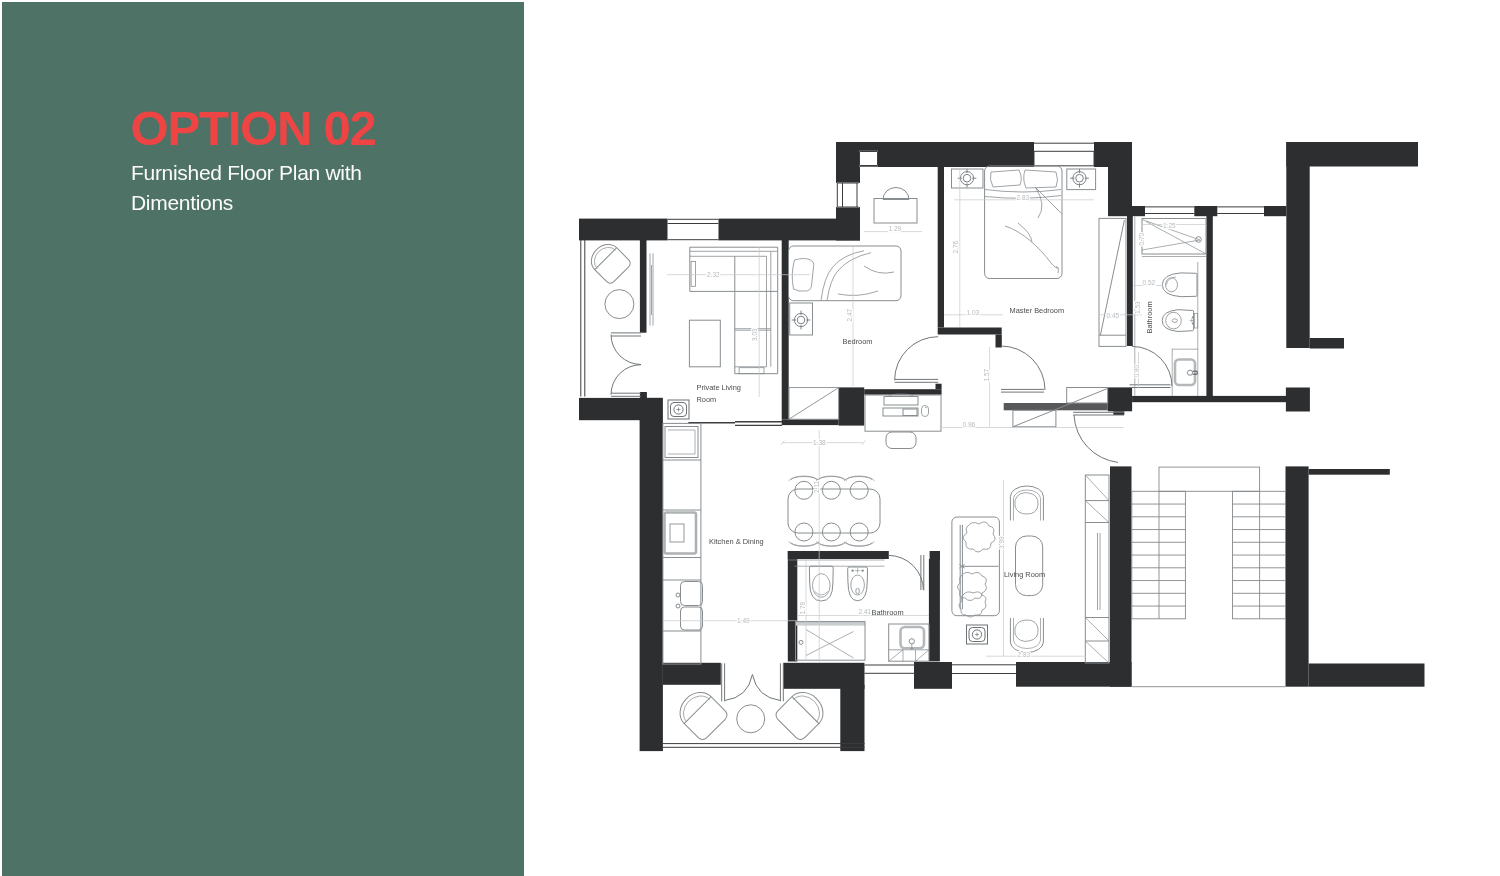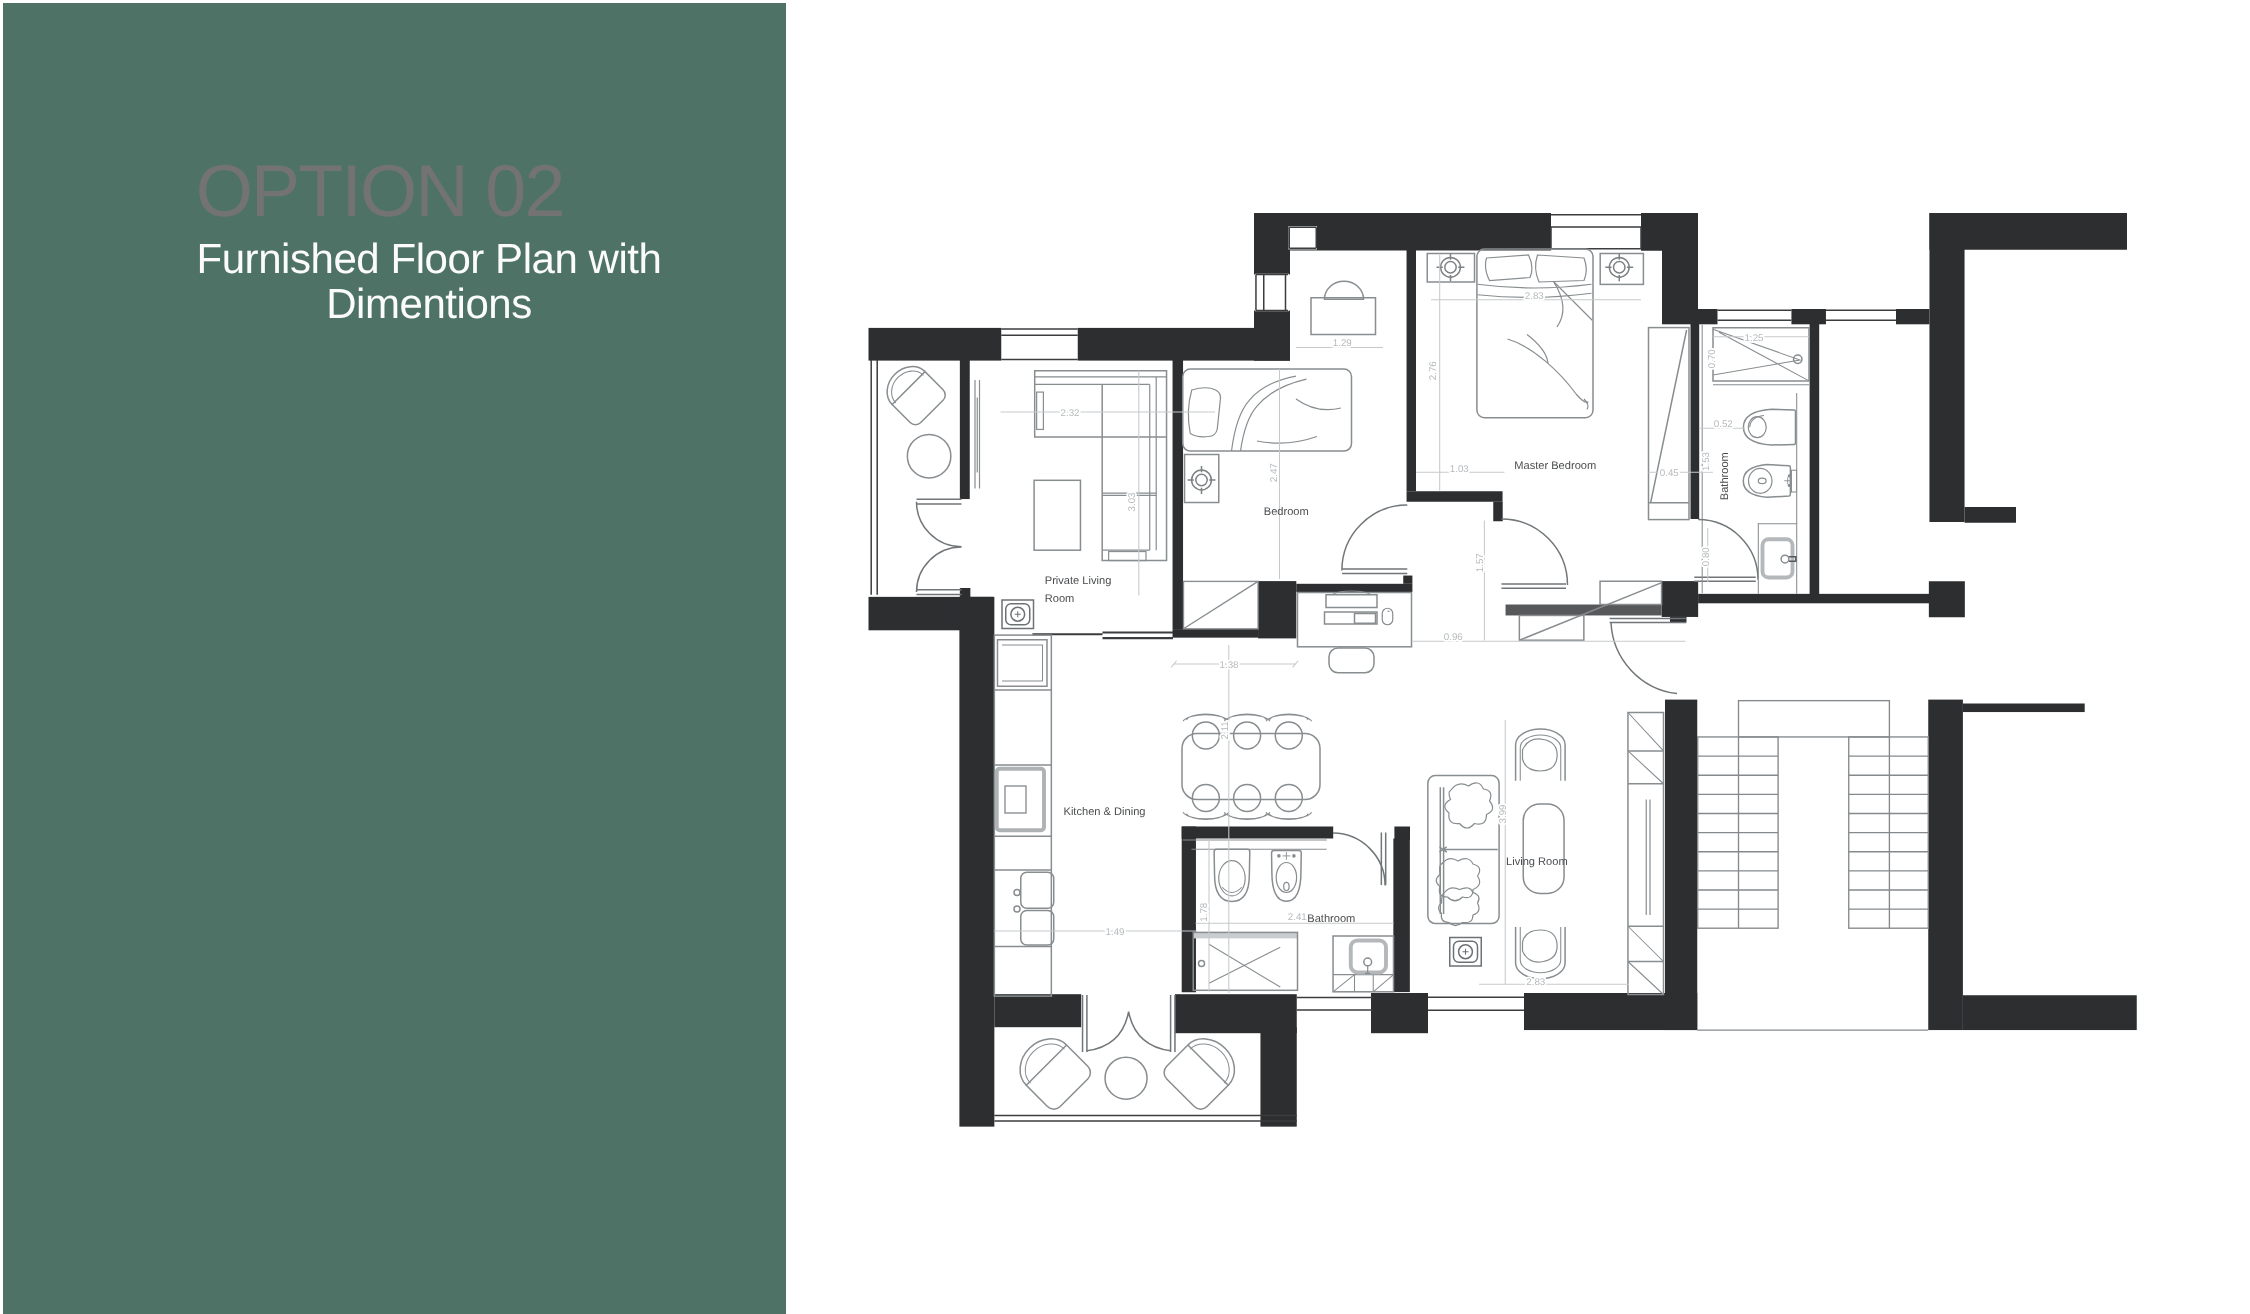--- a/index.html
+++ b/index.html
@@ -1,19 +1,19 @@
 <!DOCTYPE html>
 <html><head>
 <meta charset="utf-8">
 <style>
   html,body{margin:0;padding:0;width:1500px;height:876px;background:#ffffff;overflow:hidden;}
   body{font-family:"Liberation Sans", sans-serif;}
   #panel{position:absolute;left:2px;top:2px;width:522px;height:874px;background:#4e7366;}
-  #title{position:absolute;left:130.5px;top:99.5px;color:#737373;font-size:49px;font-weight:normal;letter-spacing:-1.2px;}
-  #subtitle{position:absolute;left:131px;top:157.5px;color:#fbfbfb;font-size:28px;font-weight:400;line-height:30.5px;letter-spacing:-0.3px;text-align:center;}
+  #title{position:absolute;left:130.5px;top:99.5px;color:#ef4444;font-size:49px;font-weight:bold;letter-spacing:-1.2px;}
+  #subtitle{position:absolute;left:131px;top:157.5px;color:#fbfbfb;font-size:21px;font-weight:400;line-height:30.5px;letter-spacing:-0.3px;}
   #plan{position:absolute;left:0;top:0;}
 </style>
 </head>
 <body>
 
 <div id="panel"></div>
 
 <div id="title">OPTION 02</div>
 
 <div id="subtitle">Furnished Floor Plan with<br>Dimentions</div>

